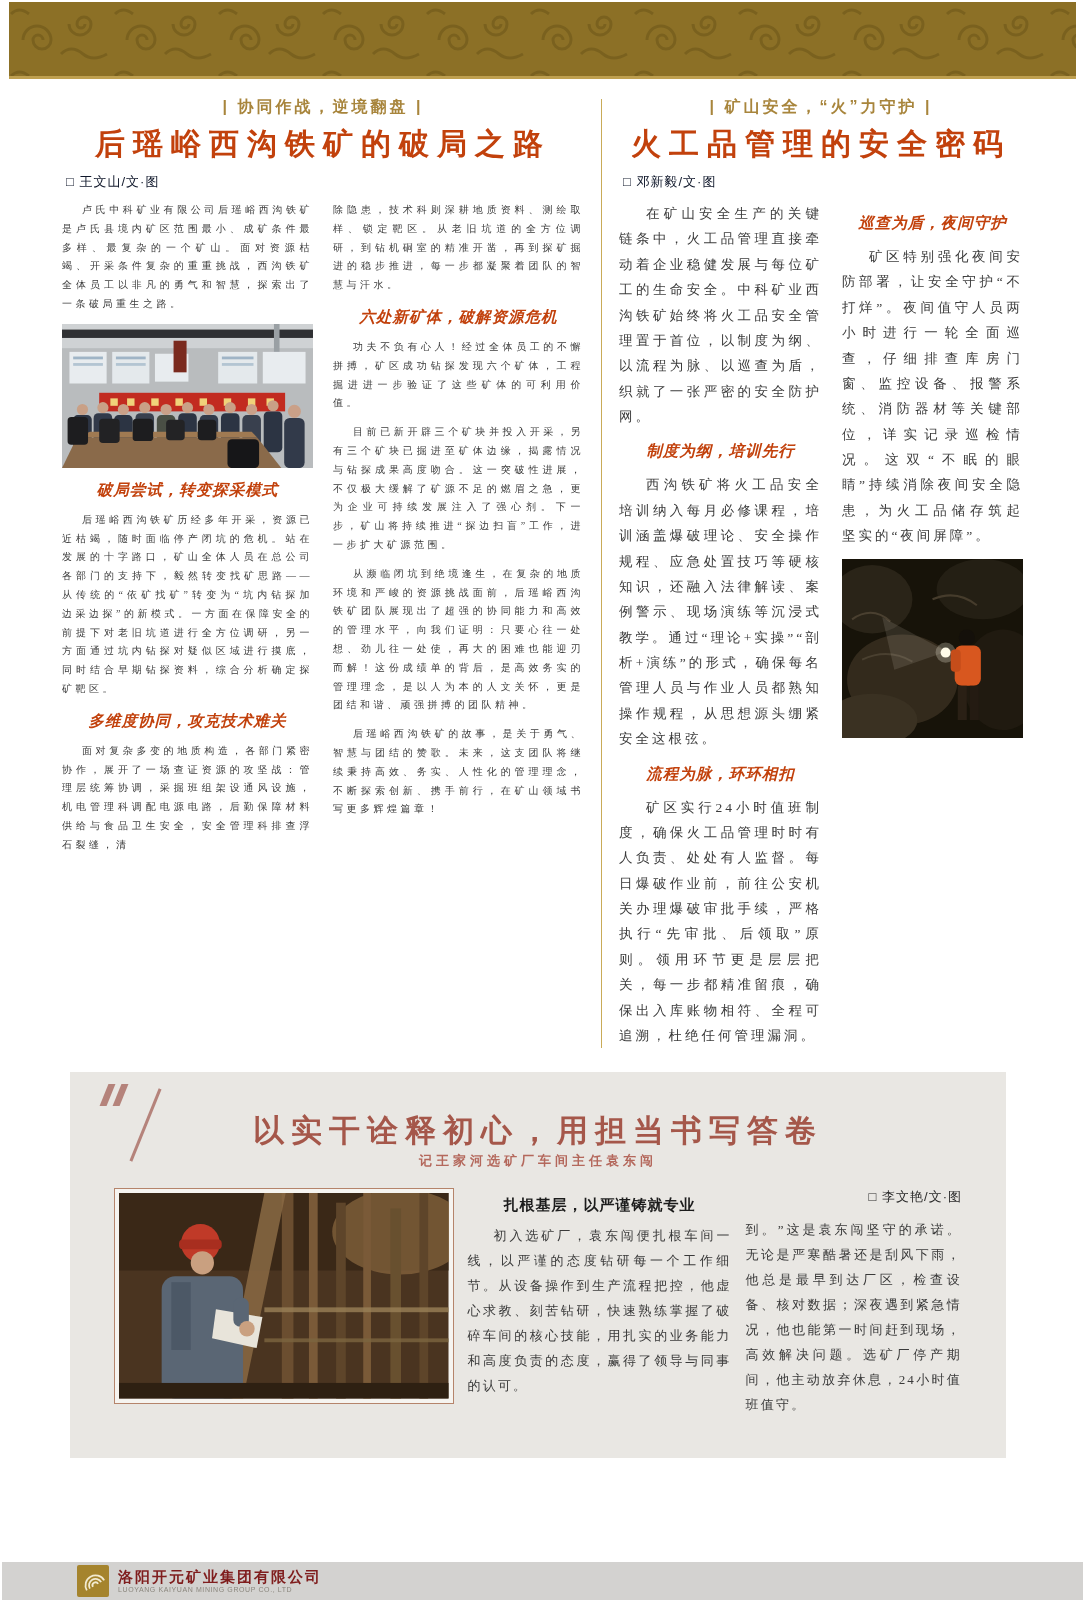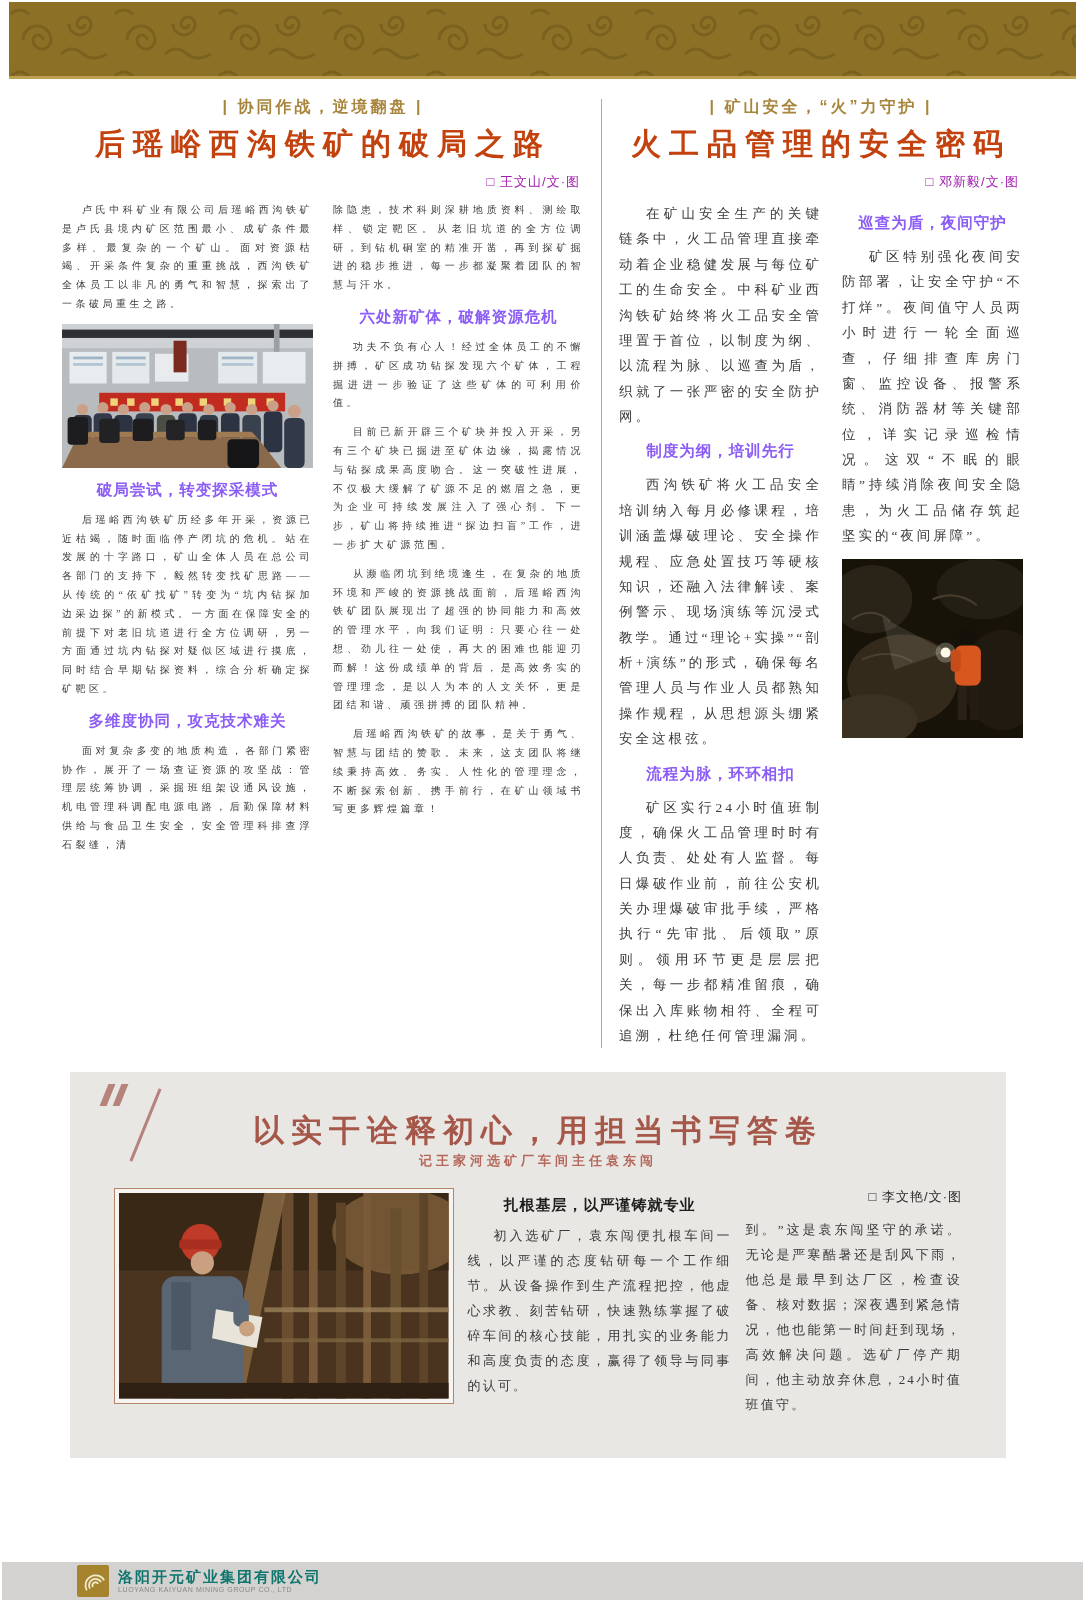--- a/index.html
+++ b/index.html
@@ -13,29 +13,29 @@
   
   .top{display:flex;padding:16px 60px 0;align-items:stretch;}
   .article{min-width:0;}
   .a1{width:522px;}
   .vdiv{width:1px;background:#c9ab58;margin:4px 17px 10px;}
   .a2{flex:1;}
   .kicker{text-align:center;font-family:"Liberation Sans",sans-serif;font-weight:bold;
           color:#a8853c;font-size:16px;letter-spacing:3px;margin:2px 0 6px;}
   .title{text-align:center;font-family:"DejaVu Serif",serif;font-weight:bold;color:#c2410c;
          font-size:30px;letter-spacing:8px;margin:0 0 8px;}
-  .byline{text-align:right;font-family:"Liberation Sans",sans-serif;color:#a21caf;
+  .byline{font-family:"Liberation Sans",sans-serif;color:#0f172a;
           font-size:13px;letter-spacing:1px;margin:4px 4px 10px;}
   .cols{display:flex;gap:20px;}
   .col{flex:1;min-width:0;}
   .p{font-size:10px;line-height:1.88;letter-spacing:3.5px;color:#3b3b3b;text-align:justify;
      text-indent:2em;margin:0 0 10px;}
   .p.noind{text-indent:0;}
-  .h{font-family:"Liberation Sans",sans-serif;font-weight:bold;font-size:15.5px;color:#8b5cf6;
-     text-align:center;letter-spacing:1px;margin:12px 0 10px;}
+  .h{font-family:"Liberation Sans",sans-serif;font-weight:bold;font-size:15.5px;color:#c2410c;
+     text-align:center;letter-spacing:1px;margin:12px 0 10px;font-style:italic;}
   .a2 .p{font-size:13.5px;letter-spacing:3px;}
 
   .photo{margin:4px 0 10px;}
   .photo svg{display:block;width:100%;height:auto;}
 
   
   .feature{position:relative;margin:14px 77px 14px 68px;background:#e9e7e3;padding:34px 44px 30px;}
   .mark{position:absolute;background:#b5837b;}
   .mk-d1{top:12px;left:34px;width:7px;height:22px;transform:skewX(-22deg);}
   .mk-d2{top:12px;left:47px;width:7px;height:22px;transform:skewX(-22deg);}
@@ -55,21 +55,21 @@
   .fp.noind{text-indent:0;}
   .fh{font-family:"Liberation Sans",sans-serif;font-weight:bold;font-size:15px;color:#1c1c1c;
       text-align:center;letter-spacing:1px;margin:10px 0 9px;}
   .fby{text-align:right;font-family:Liberation Sans, sans-serif;color:#2b2b2b;font-size:13px;
        letter-spacing:1px;margin:2px 0 12px;}
 
   
   .footer{position:absolute;left:0;right:0;bottom:0;height:38px;background:#d3d2d0;
           display:flex;align-items:center;padding-left:75px;gap:9px;box-sizing:border-box;}
   .fo-names{display:flex;flex-direction:column;line-height:1.15;}
-  .fo-cn{font-family:"Liberation Sans",sans-serif;font-weight:bold;font-size:15px;color:#0f766e;letter-spacing:2px;}
+  .fo-cn{font-family:"Liberation Sans",sans-serif;font-weight:bold;font-size:15px;color:#7f1d1d;letter-spacing:2px;}
   .fo-en{font-family:"Liberation Sans",sans-serif;font-size:7px;color:#8b877e;letter-spacing:0.6px;}
 </style>
 </head>
 <body>
 
 <div class="page">
 
   <div class="band">
     <svg width="1071" height="74">
       <defs>

